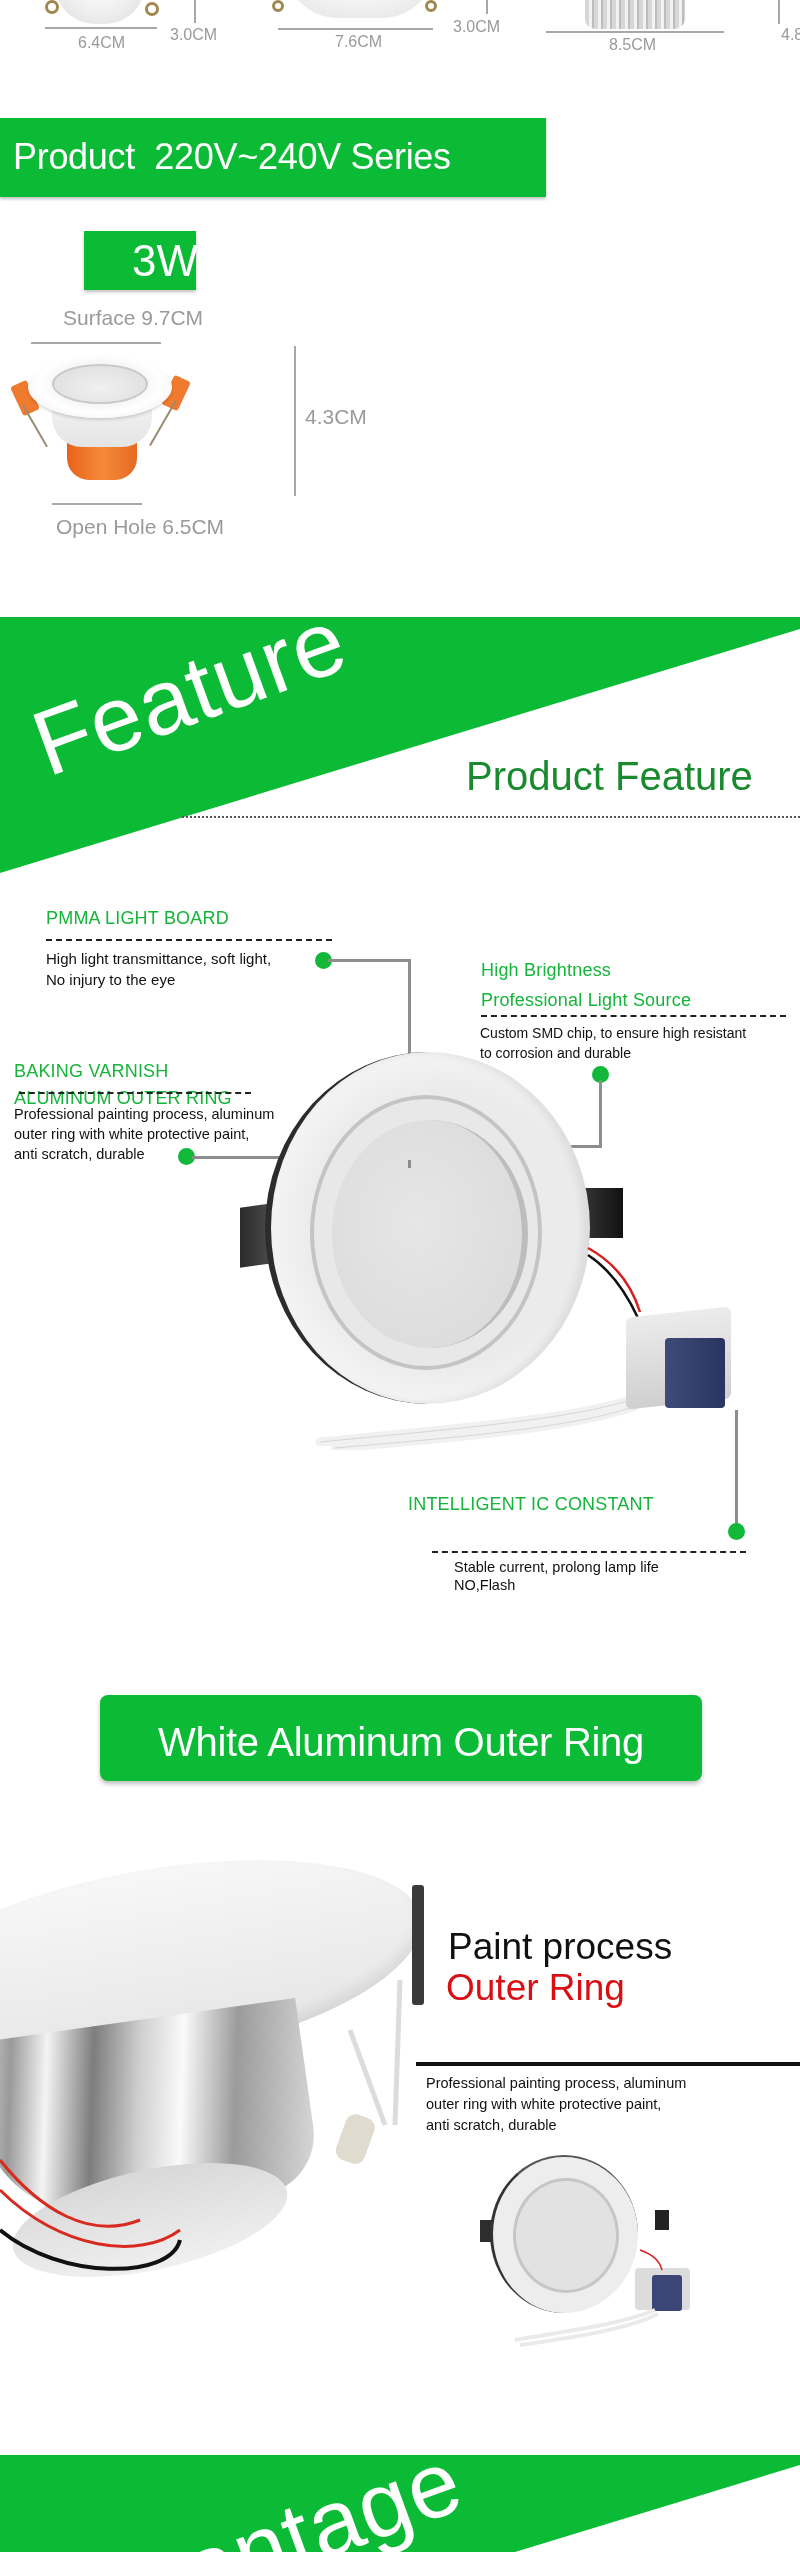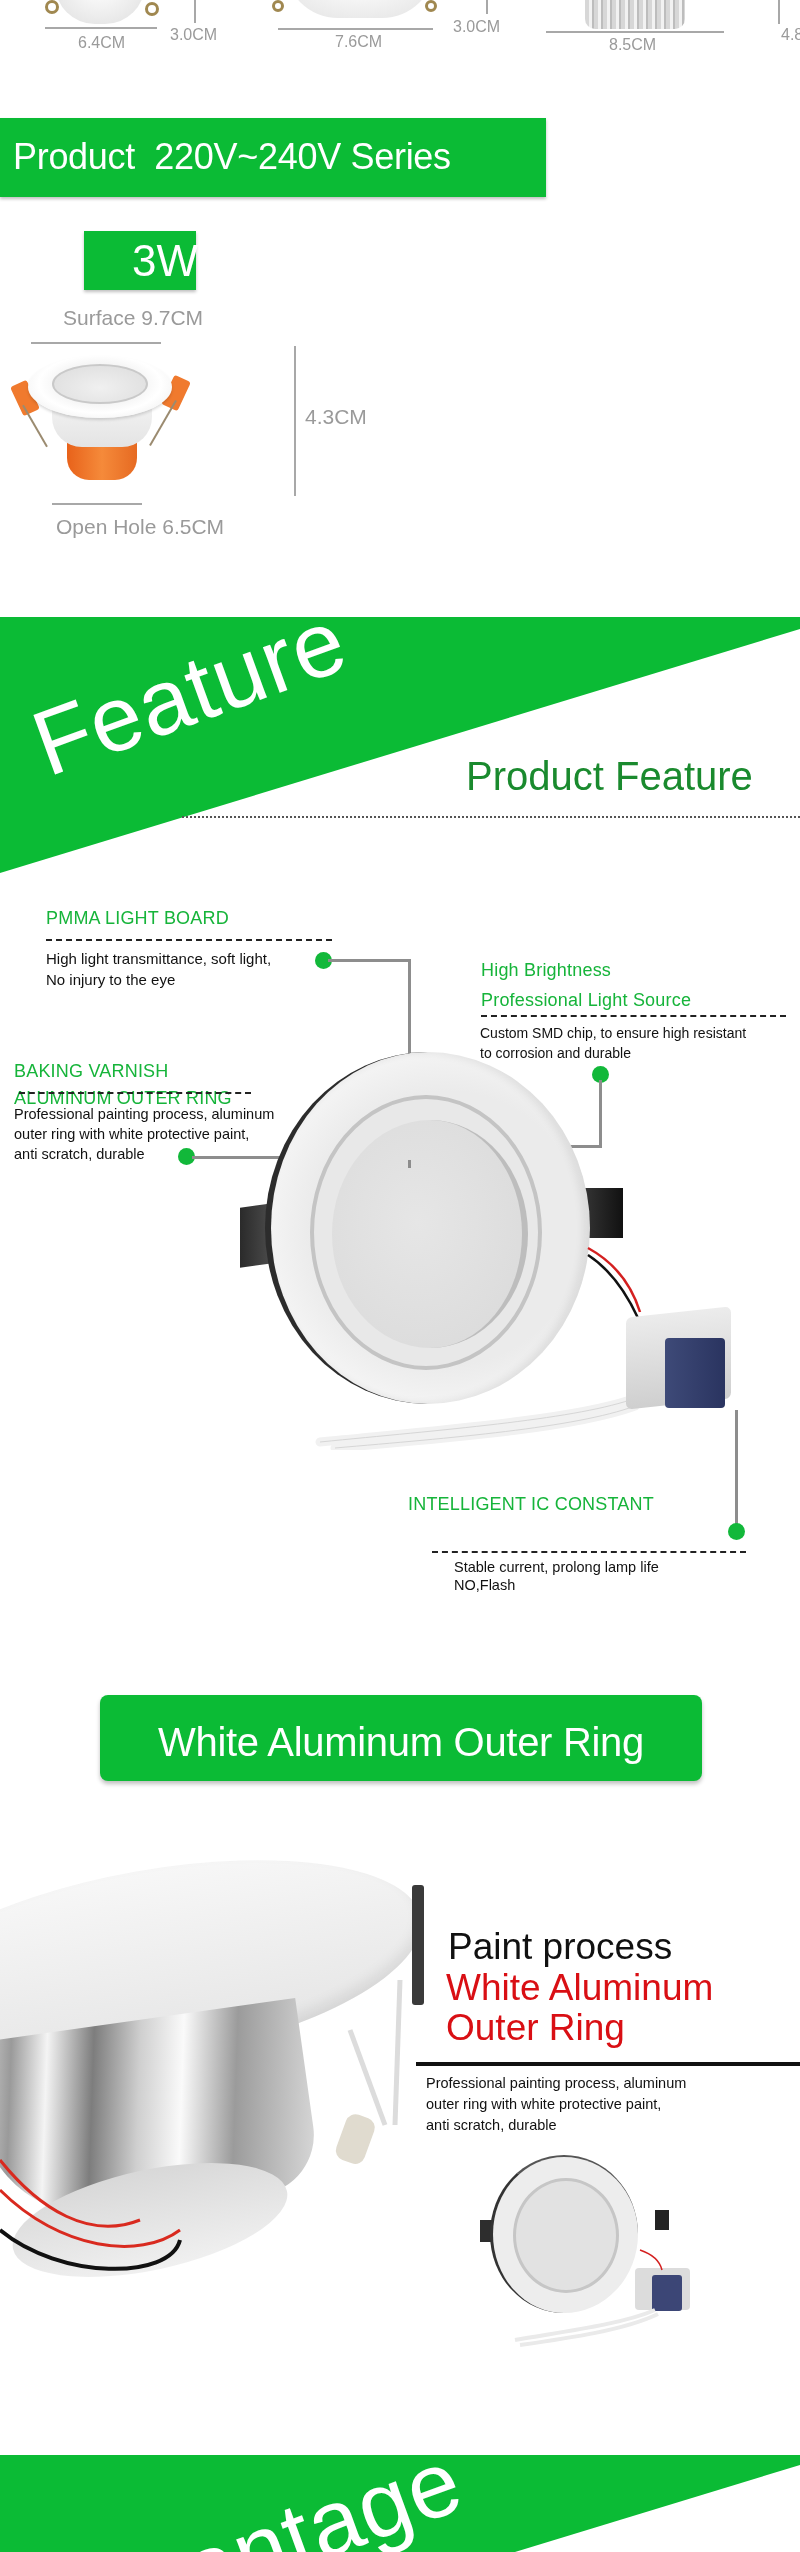--- a/index.html
+++ b/index.html
@@ -176,21 +176,20 @@
       <path d="M0 370 C 60 420, 170 420, 180 380" stroke="#111" stroke-width="4" fill="none"></path>
       <line x1="350" y1="170" x2="385" y2="265" stroke="#dcdcdc" stroke-width="5"></line>
       <line x1="400" y1="120" x2="395" y2="265" stroke="#dcdcdc" stroke-width="5"></line>
       <rect x="340" y="255" width="30" height="48" rx="10" fill="#e0dbcf" transform="rotate(20 355 280)"></rect>
     </svg>
     <div class="abs" style="left:412px;top:25px;width:12px;height:120px;background:#3a3a3a;border-radius:3px;"></div>
   </div>
 
   <div class="abs" style="left:448px;top:1925px;color:#111;font-size:37px;line-height:44px;">Paint process</div>
   <div class="abs" style="left:446px;top:1968px;color:#d90f14;font-size:37px;line-height:40px;">
-    <div>White Aluminum</div>
     <div>Outer Ring</div>
   </div>
   <div class="abs" style="left:416px;top:2062px;width:384px;height:4px;background:#111;"></div>
   <div class="feat-desc abs" style="left:426px;top:2073px;font-size:14.5px;line-height:21px;">
     <div>Professional painting process, aluminum</div>
     <div>outer ring with white protective paint,</div>
     <div>anti scratch, durable</div>
   </div>
 
   <div class="abs" style="left:480px;top:2150px;width:240px;height:200px;">

